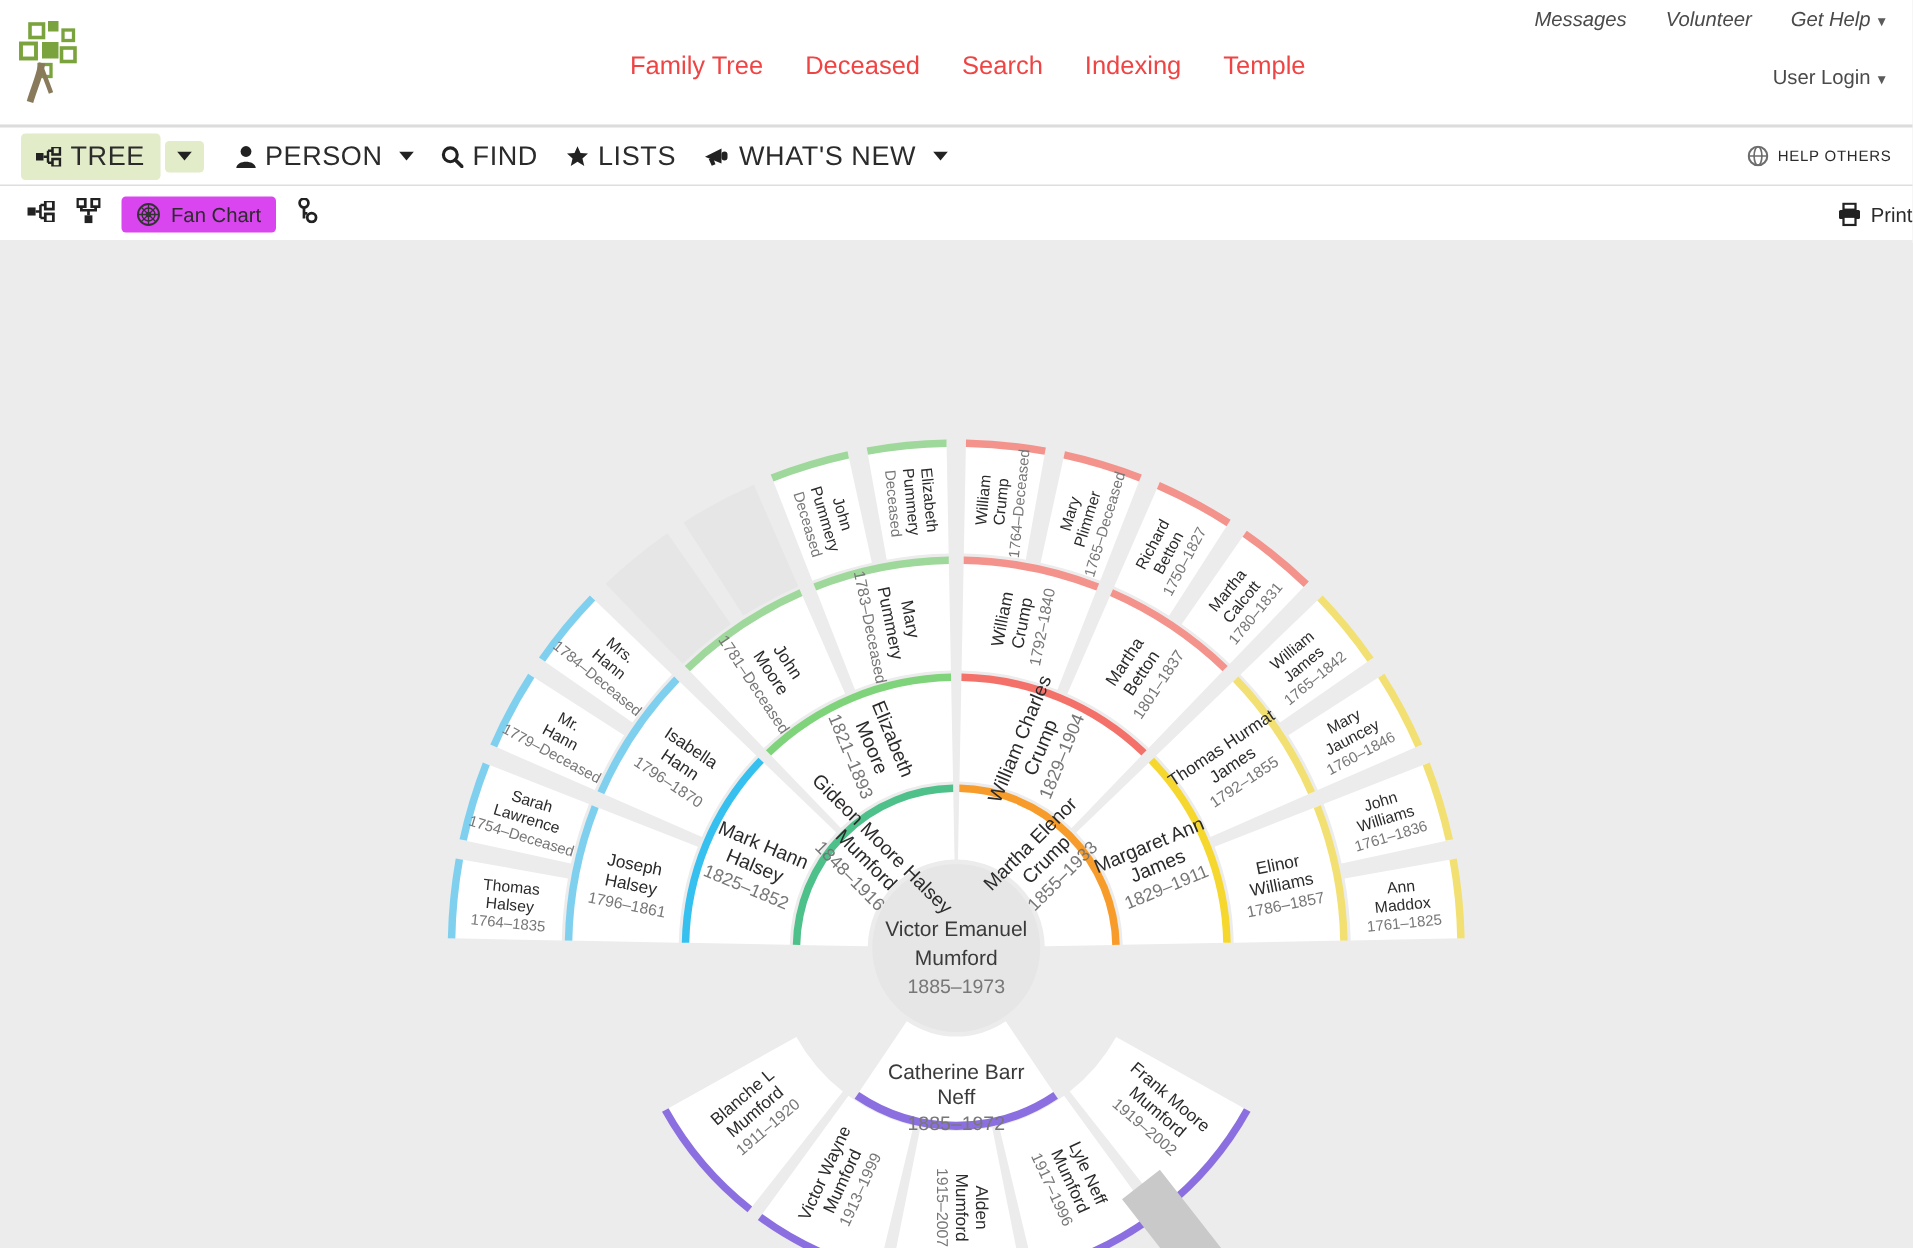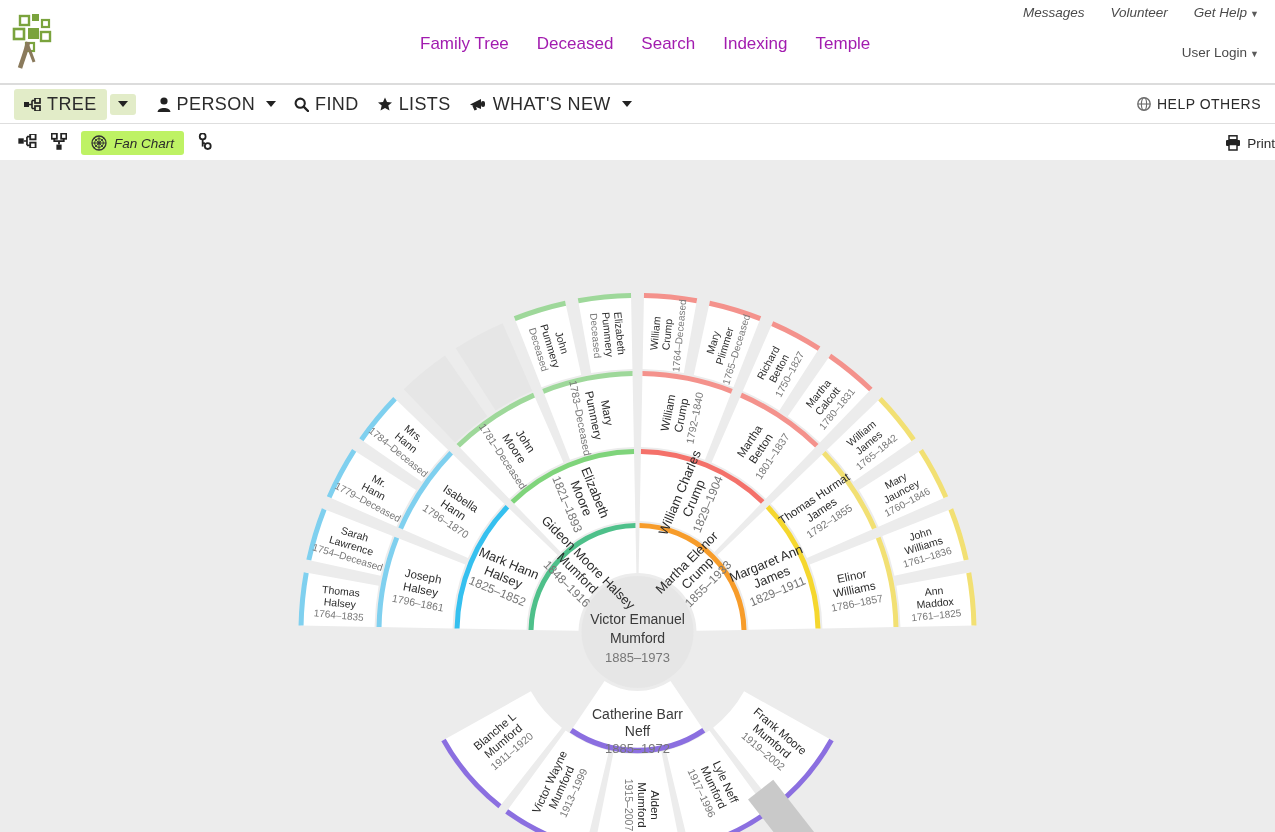--- a/index.html
+++ b/index.html
@@ -13,45 +13,45 @@
   #app{position:relative;width:1275px;height:832px;}
 
   
   .masthead{position:relative;height:83px;background:#fff;}
   .logo{position:absolute;left:12px;top:12px;display:flex;align-items:flex-end;}
   .logo svg{display:block;}
   .logo-text{font-family:"Liberation Serif","DejaVu Serif",serif;font-size:27px;font-weight:bold;
              color:#7aa33d;letter-spacing:-.3px;margin-left:-2px;line-height:1;padding-bottom:2px;}
 
   .mainnav{position:absolute;left:420px;top:34px;display:flex;gap:28px;}
-  .mainnav a{font-size:17px;color:#a21caf;text-decoration:none;white-space:nowrap;}
+  .mainnav a{font-size:17px;color:#ef4444;text-decoration:none;white-space:nowrap;}
 
   .utilnav{position:absolute;right:16px;top:5px;display:flex;gap:26px;align-items:center;font-style:italic;}
   .utilnav a{font-size:13.5px;color:#4a4a4a;text-decoration:none;white-space:nowrap;}
   .userrow{position:absolute;right:16px;top:43px;}
   .userrow a{font-size:13.5px;color:#4a4a4a;text-decoration:none;margin-top:20px;}
   .caret{font-size:9px;margin-left:3px;color:#5a5a5a;}
 
   
   .toolbar{position:relative;height:38px;background:#fff;border-top:2px solid #dcdcdc;
            border-bottom:1px solid #dedede;}
   .tb-left{position:absolute;left:14px;top:0;height:38px;display:flex;align-items:center;gap:0px;}
   .tb-item{display:flex;align-items:center;gap:6px;font-size:18px;letter-spacing:.4px;
            color:#2b2b2b;padding:5px 9px;white-space:nowrap;}
   .tb-tree{background:#e2ecc8;border-radius:3px;padding:5px 10px;}
   .tb-treecaret{background:#e2ecc8;border-radius:3px;padding:7px 8px;margin-left:3px;display:flex;align-items:center;}
   .tb-sep{width:12px;}
   .tb-right{position:absolute;right:14px;top:0;height:38px;display:flex;align-items:center;gap:6px;
-            font-size:14px;letter-spacing:.5px;color:#2b2b2b;}
+            font-size:10px;letter-spacing:.5px;color:#2b2b2b;}
 
   
   .subbar{position:relative;height:38px;background:#fff;border-bottom:1px solid #dedede;}
   .sb-left{position:absolute;left:18px;top:0;height:38px;display:flex;align-items:center;gap:14px;}
-  .sb-chip{background:#bef264;border-radius:3px;padding:4px 10px;display:flex;align-items:center;gap:7px;
-           font-size:13.5px;color:#2b2b2b;font-style:italic;}
+  .sb-chip{background:#d946ef;border-radius:3px;padding:4px 10px;display:flex;align-items:center;gap:7px;
+           font-size:13.5px;color:#2b2b2b;}
   .sb-right{position:absolute;right:0;top:0;height:38px;display:flex;align-items:center;gap:6px;
             font-size:13.5px;color:#2b2b2b;}
 
   
   .canvas{position:absolute;left:0;top:160px;width:1275px;height:672px;background:#ececec;overflow:hidden;}
   .canvas svg{position:absolute;left:0;top:0;}
 
   .seg{fill:#fff;}
   .seg-empty{fill:#e6e6e6;}
   .hub{fill:#e6e6e6;}

